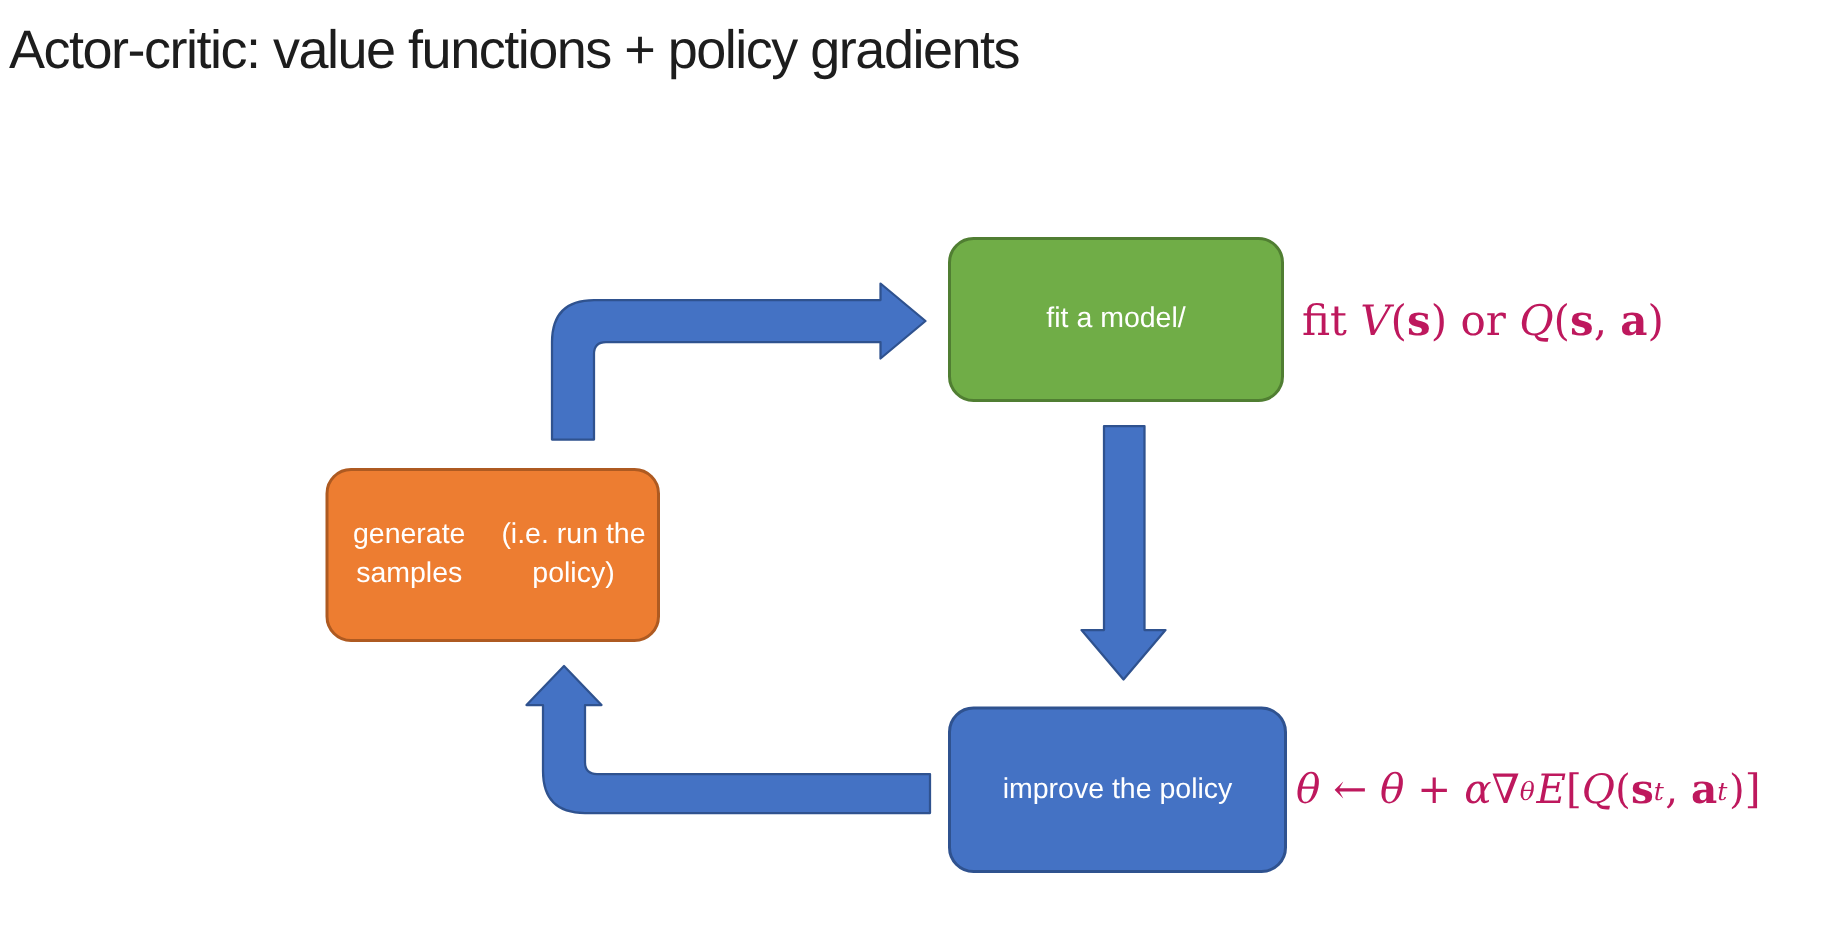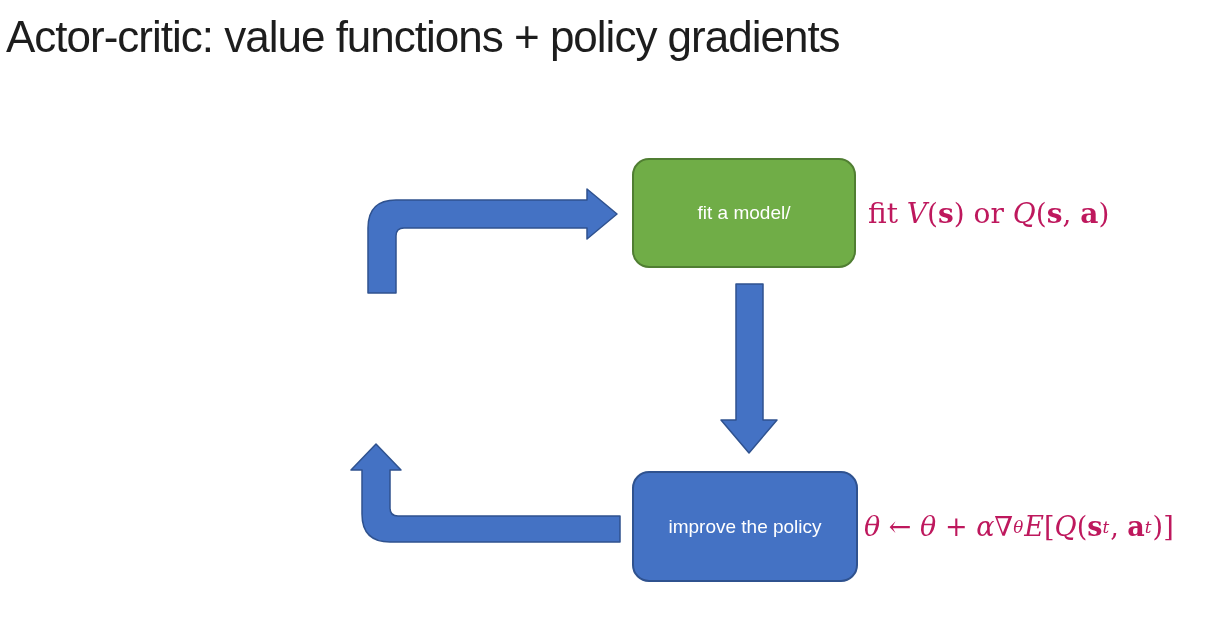--- a/index.html
+++ b/index.html
@@ -8,21 +8,21 @@
     width: 1215px;
     height: 618px;
     background: #ffffff;
     overflow: hidden;
     font-family: "Liberation Sans", sans-serif;
   }
   .slide-title {
     position: absolute;
     left: 6px;
     top: 12px;
-    font-size: 44px;
+    font-size: 36px;
     font-weight: 300;
     letter-spacing: -1px;
     color: #1d1d1d;
     white-space: nowrap;
   }
   .node {
     position: absolute;
     border-radius: 17px;
     border: 2px solid transparent;
     display: flex;
@@ -63,20 +63,24 @@
   <svg id="arrow-layer" viewBox="0 0 1215 618" xmlns="http://www.w3.org/2000/svg">
     <path stroke-width="1.5" stroke-linejoin="round" d="M 368 293 L 368 228 Q 368 200 396 200 L 587 200 L 587 189 L 617 214 L 587 239 L 587 228 L 404 228 Q 396 228 396 236 L 396 293 Z" fill="#4472C4" stroke="#2F528F"></path>
     <path stroke-width="1.5" stroke-linejoin="round" d="M 736 284 L 763 284 L 763 420 L 777 420 L 749 453 L 721 420 L 736 420 Z" fill="#4472C4" stroke="#2F528F"></path>
     <path stroke-width="1.5" stroke-linejoin="round" d="M 620 516 L 398 516 Q 390 516 390 508 L 390 470 L 401 470 L 376 444 L 351 470 L 362 470 L 362 514 Q 362 542 390 542 L 620 542 Z" fill="#4472C4" stroke="#2F528F"></path>
   </svg>
 
   <div id="green-box" class="node" style="background-color: rgb(112, 173, 71); border-color: rgb(80, 126, 50);">
     <span>fit a model/</span>
   </div>
 
+  <div id="orange-box" class="node" style="background-color: rgb(237, 125, 49); border-color: rgb(174, 90, 33);">
+    <span>generate samples</span>
+    <span>(i.e. run the policy)</span>
+  </div>
 
   <div id="blue-box" class="node" style="background-color: rgb(68, 114, 196); border-color: rgb(47, 82, 143); text-align: right;">
     <span>improve the policy</span>
   </div>
 
   <div id="fit-formula" class="formula"><span class="rm">fit </span><span class="it">V</span><span class="rm">(</span><span class="bf">s</span><span class="rm">)</span><span class="rm"> or </span><span class="it">Q</span><span class="rm">(</span><span class="bf">s</span><span class="rm">, </span><span class="bf">a</span><span class="rm">)</span></div>
 
   <div id="update-formula" class="formula"><span class="it">θ</span><span class="rm"> ← </span><span class="it">θ</span><span class="rm"> + </span><span class="it">α</span><span class="rm">∇</span><span class="it sub">θ</span><span class="it">E</span><span class="rm">[</span><span class="it">Q</span><span class="rm">(</span><span class="bf">s</span><span class="it sub">t</span><span class="rm">, </span><span class="bf">a</span><span class="it sub">t</span><span class="rm">)</span><span class="rm">]</span></div>
 
 </div>

